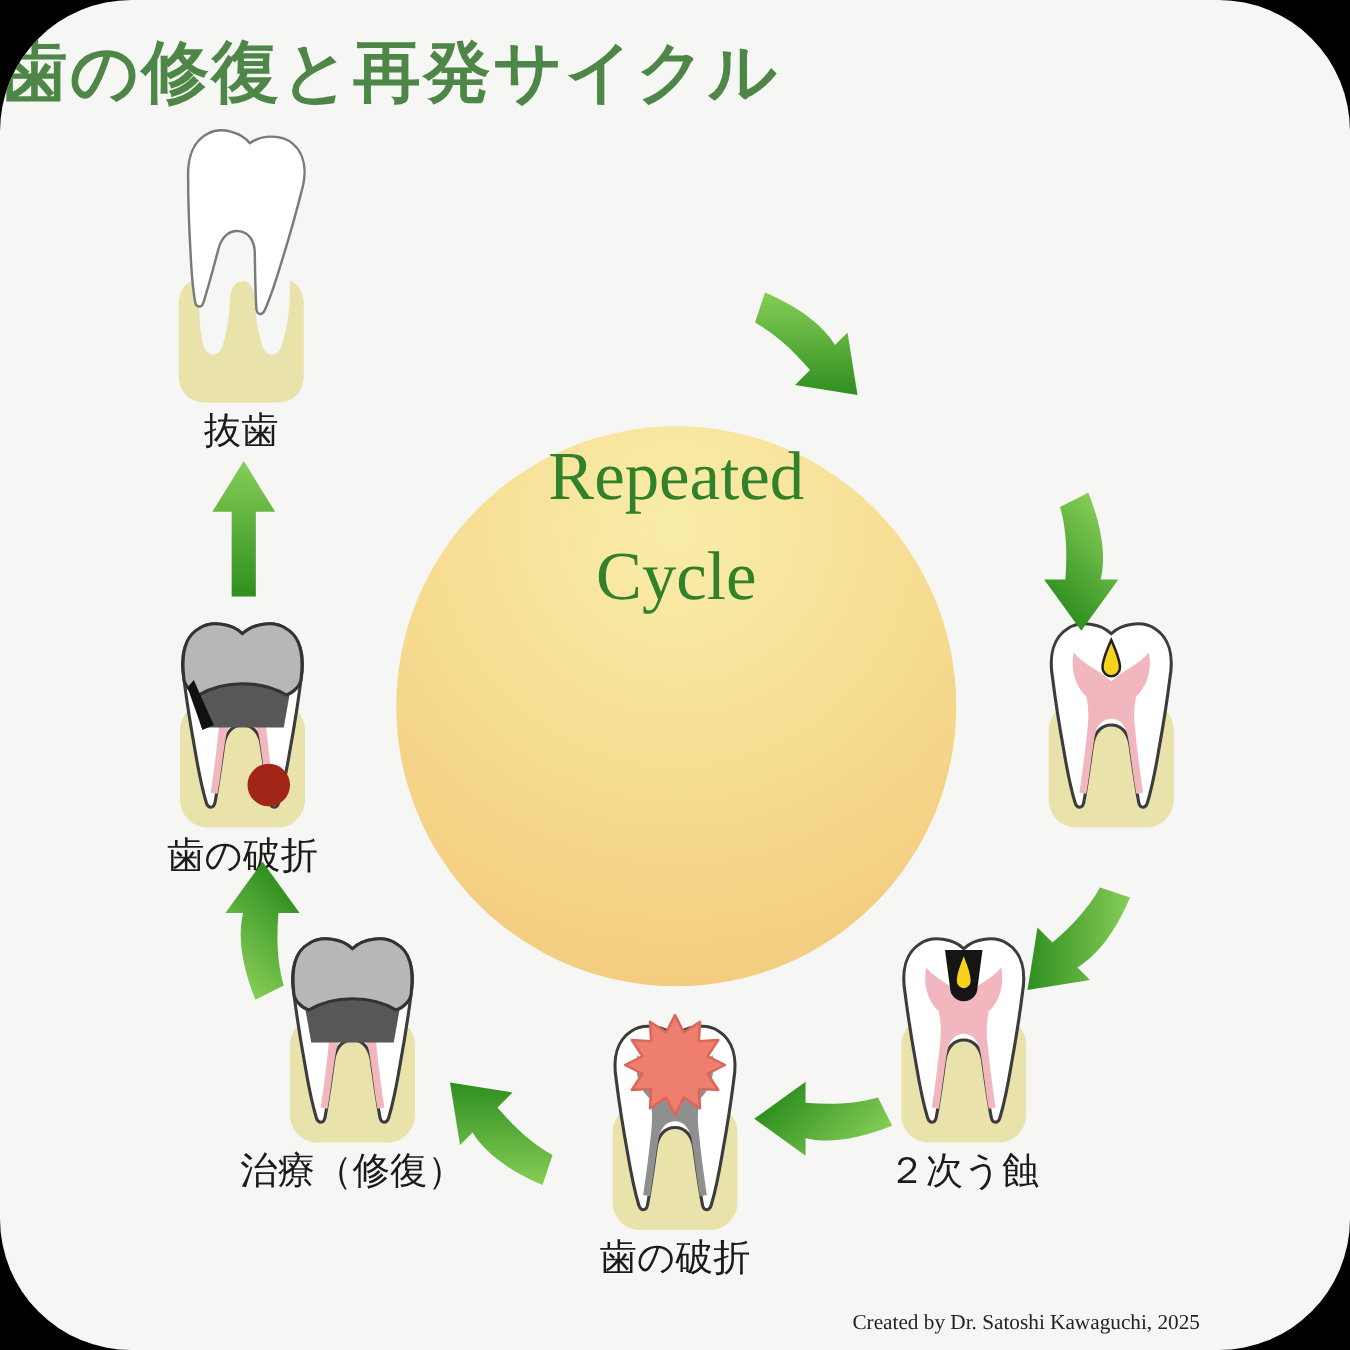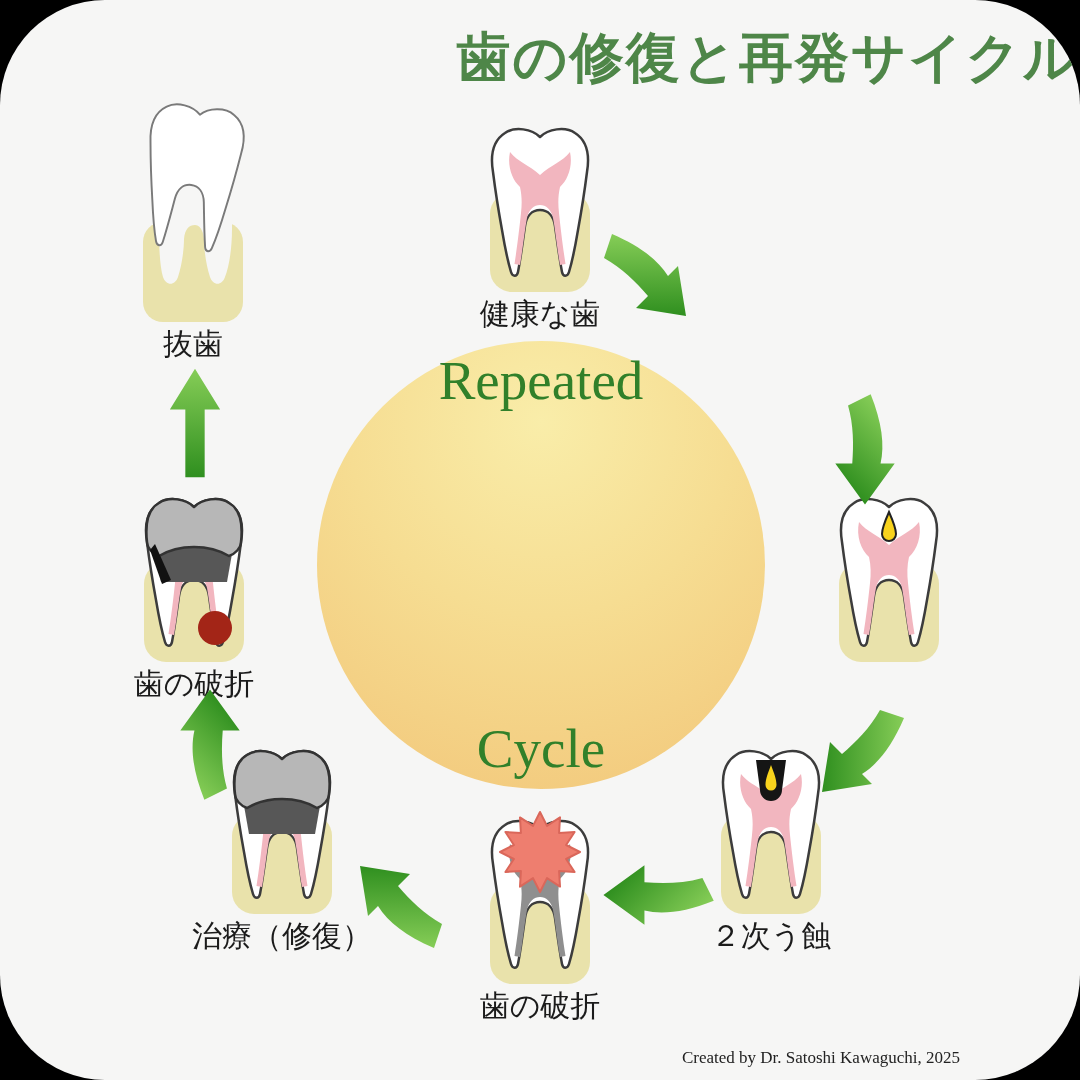--- a/index.html
+++ b/index.html
@@ -5,27 +5,27 @@
   html,body{margin:0;padding:0;}
   body{
     width:1080px;height:1080px;background:#000;
     font-family:"Liberation Sans","DejaVu Sans",sans-serif;
     position:relative;overflow:hidden;
   }
   .card{
     position:absolute;inset:0;background:#f6f6f5;border-radius:105px;overflow:hidden;
   }
   .title{
-    position:absolute;top:22px;left:0;width:100%;text-align:right;
+    position:absolute;top:22px;left:0;width:100%;text-align:left;
     font-size:54px;font-weight:bold;color:#4e8648;letter-spacing:2px;
   }
   .center-circle{
     position:absolute;left:317px;top:341px;width:448px;height:448px;border-radius:50%;
     background:radial-gradient(circle at 50% 18%, #f9eda9 0%, #f6dd92 45%, #f2c679 100%);
-    display:flex;flex-direction:column;justify-content:space-between;align-items:center;
+    display:flex;flex-direction:column;justify-content:flex-start;align-items:center;
     text-align:center;
   }
   .center-circle .line{
     font-family:"Liberation Serif","DejaVu Serif",serif;
     font-size:55px;color:#31802a;line-height:80px;display:block;
   }
   .stage{position:absolute;width:150px;}
   .stage svg{display:block;overflow:visible;}
   .stage .lbl{
     margin-top:-4px;white-space:nowrap;text-align:center;
@@ -62,28 +62,20 @@
 
 <div class="card">
 
   <div class="title">歯の修復と再発サイクル</div>
 
   <div class="center-circle">
     <span class="line">Repeated</span>
     <span class="line">Cycle</span>
   </div>
 
-  <div class="stage" style="left:465px;top:120px">
-    <svg width="150" height="178" viewBox="0 0 150 178">
-      <rect x="25" y="72" width="100" height="100" rx="22" fill="#e9e2ab"></rect>
-      <use href="#toothOuter" fill="#ffffff" stroke="#3c3c3c" stroke-width="2.5" stroke-linejoin="round"></use>
-      <use href="#toothPulp" fill="#f2b6bf"></use>
-    </svg>
-    <div class="lbl">健康な歯</div>
-  </div>
 
 
   <div class="stage" style="left:814px;top:490px">
     <svg width="150" height="178" viewBox="0 0 150 178">
       <rect x="25" y="72" width="100" height="100" rx="22" fill="#e9e2ab"></rect>
       <use href="#toothOuter" fill="#ffffff" stroke="#3c3c3c" stroke-width="2.5" stroke-linejoin="round"></use>
       <use href="#toothPulp" fill="#f2b6bf"></use>
       <use href="#dropSmall" fill="#f8d31d" stroke="#222" stroke-width="2"></use>
     </svg>
   </div>

